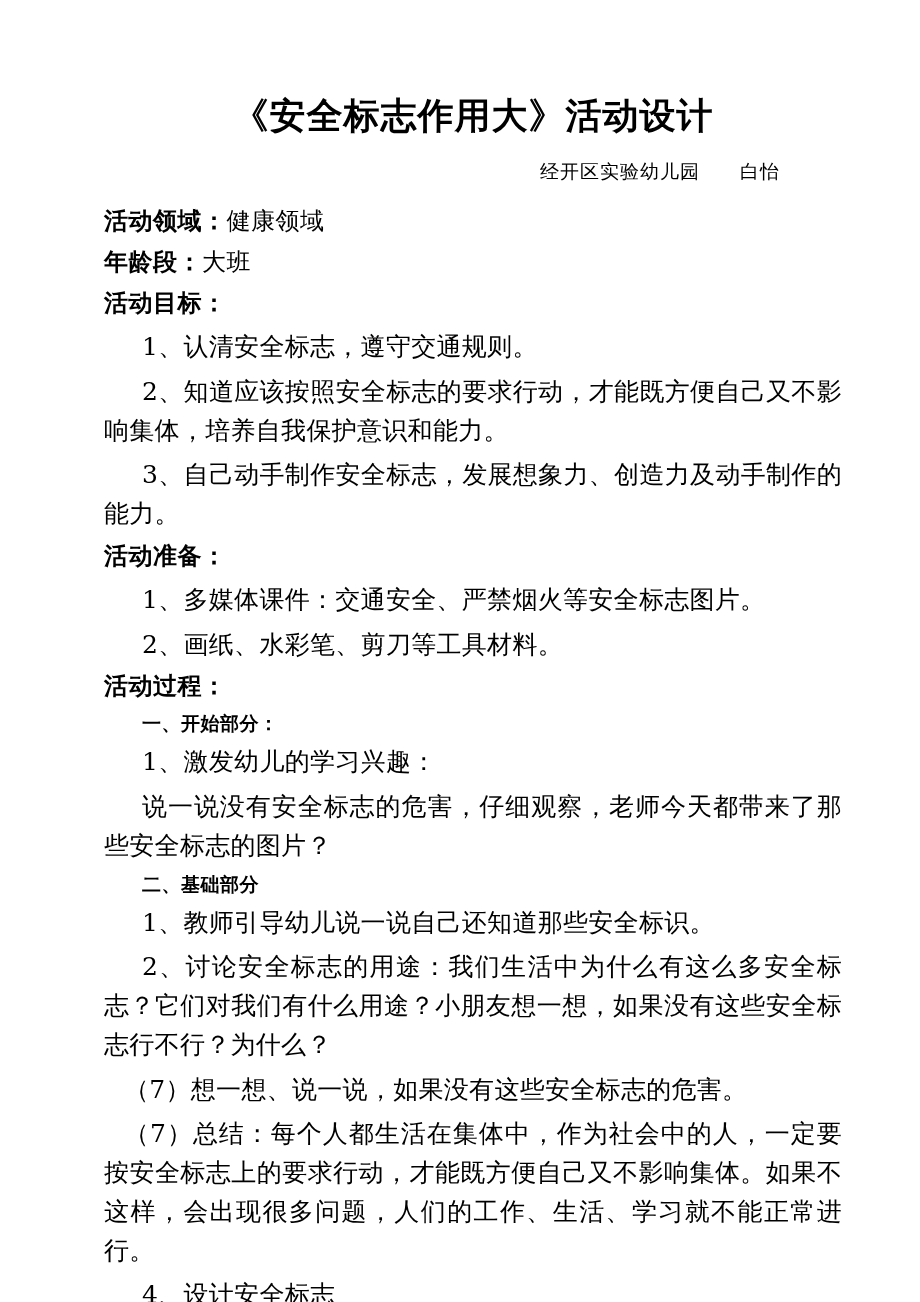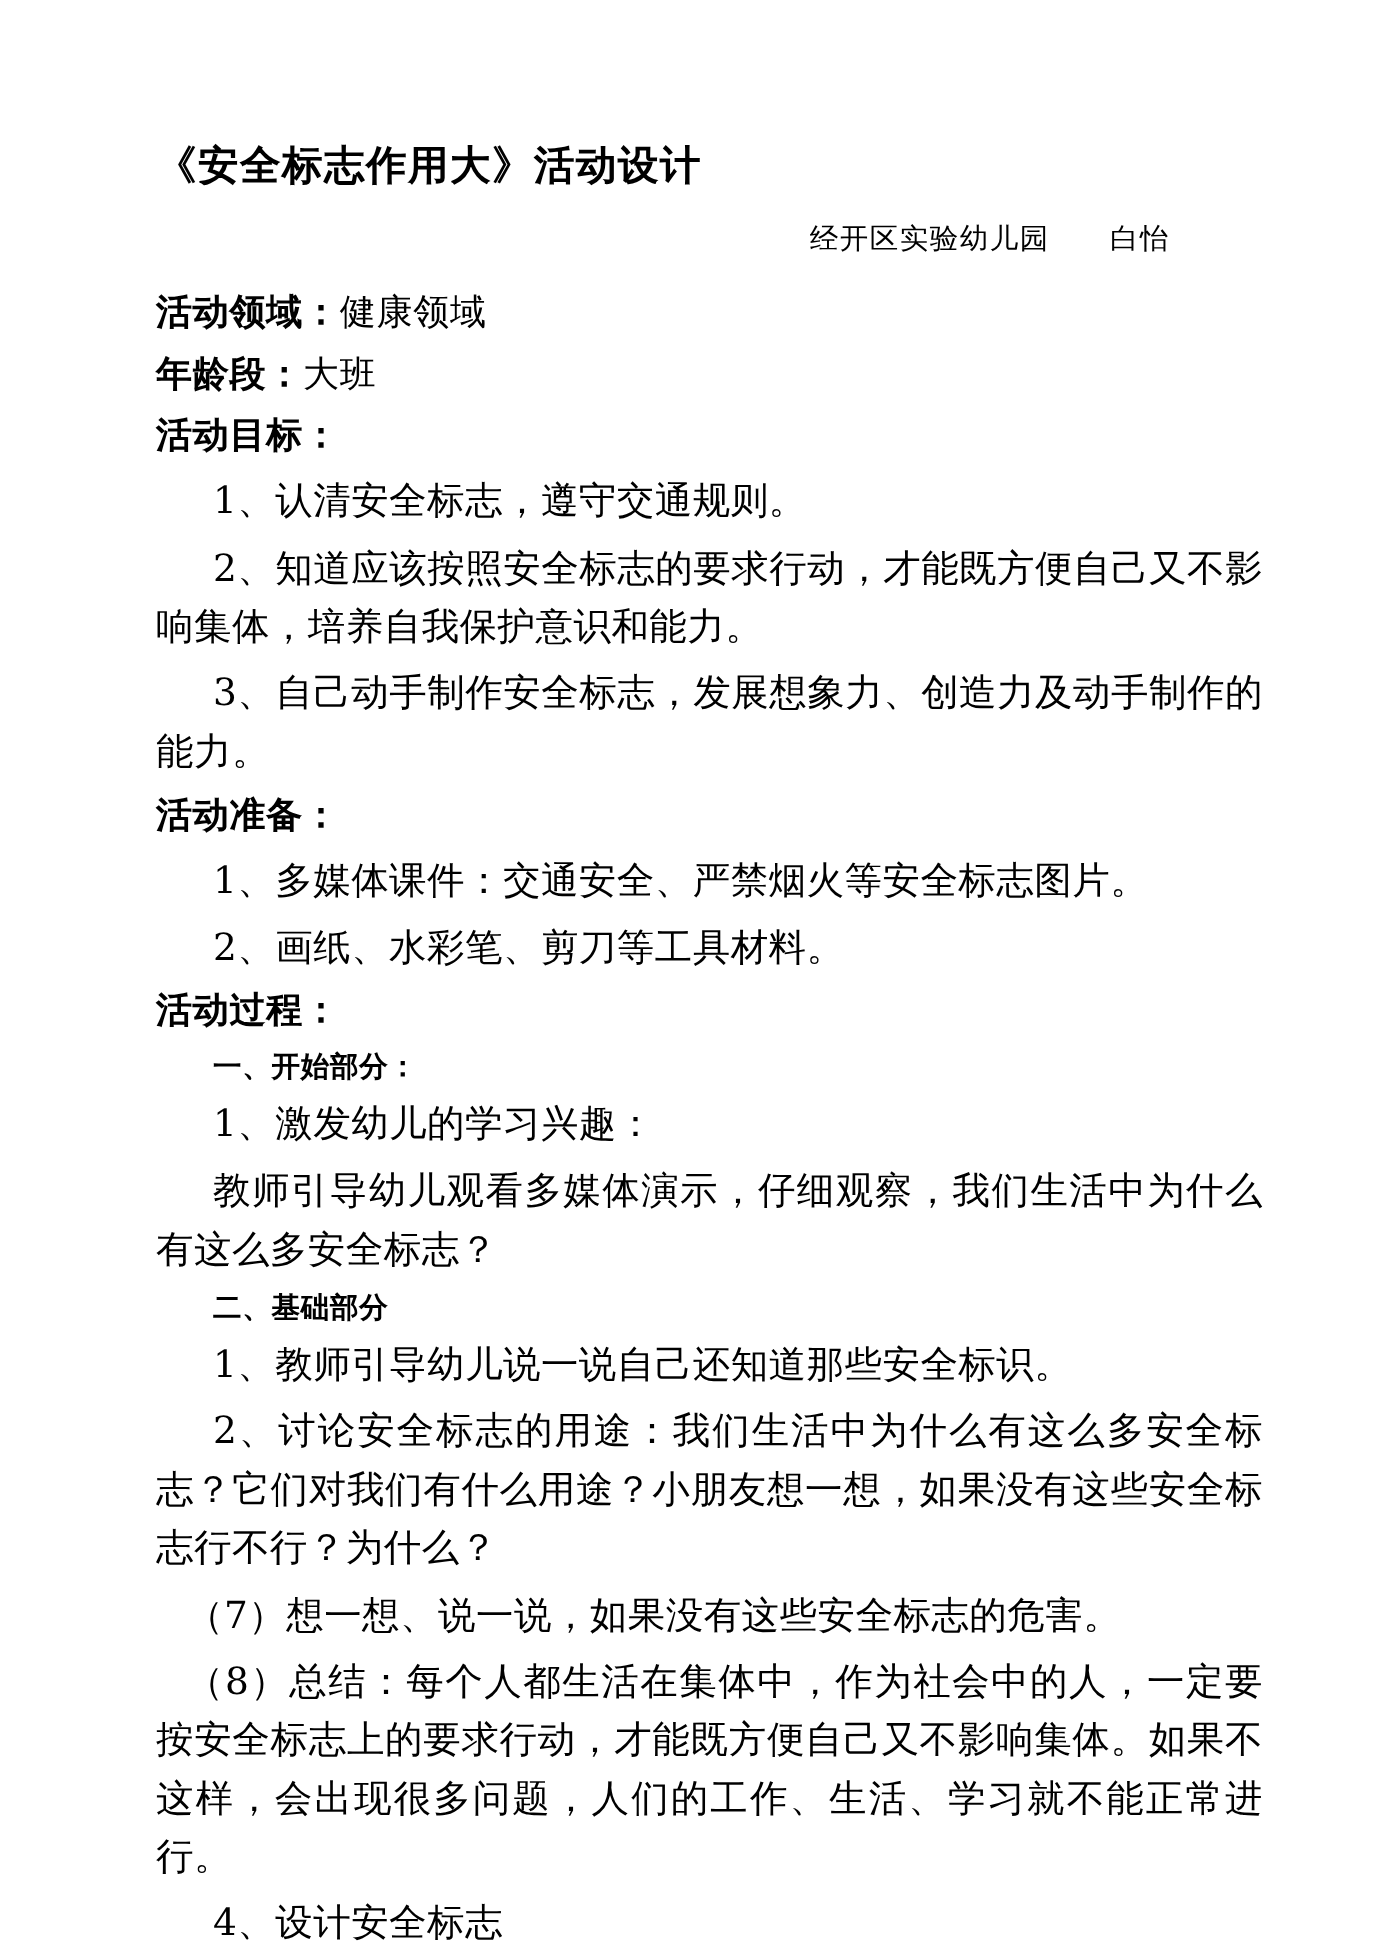--- a/index.html
+++ b/index.html
@@ -14,22 +14,22 @@
     color: #000000;
   }
   .page {
     position: relative;
     width: 920px;
     height: 1302px;
     box-sizing: border-box;
     padding: 92px 78px 0 104px;
   }
   .doc-title {
-    text-align: left;
-    font-size: 27px;
+    text-align: center;
+    font-size: 36px;
     font-weight: bold;
     letter-spacing: 1px;
     margin: 0 0 18px 0;
     font-family: "DejaVu Serif", "Liberation Serif", serif;
   }
   .byline {
     text-align: right;
     font-size: 19px;
     margin: 0 62px 20px 0;
     letter-spacing: 1px;
@@ -109,26 +109,26 @@
     <p class="para indent">1、多媒体课件：交通安全、严禁烟火等安全标志图片。</p>
     <p class="para indent">2、画纸、水彩笔、剪刀等工具材料。</p>
   </div>
 
   <p class="section-head gap-top">活动过程：</p>
 
   <p class="sub-head">一、开始部分：</p>
 
   <div class="block">
     <p class="para indent">1、激发幼儿的学习兴趣：</p>
-    <p class="para indent">教师引导幼儿观看多媒体演示，仔细观察，我们生活中为什么有这么多安全标志？</p>
+    <p class="para indent">说一说没有安全标志的危害，仔细观察，老师今天都带来了那些安全标志的图片？</p>
   </div>
 
   <p class="sub-head">二、基础部分</p>
 
   <div class="block">
     <p class="para indent">1、教师引导幼儿说一说自己还知道那些安全标识。</p>
     <p class="para indent">2、讨论安全标志的用途：我们生活中为什么有这么多安全标志？它们对我们有什么用途？小朋友想一想，如果没有这些安全标志行不行？为什么？</p>
     <p class="para indent-small">（7）想一想、说一说，如果没有这些安全标志的危害。</p>
-    <p class="para indent-small">（8）总结：每个人都生活在集体中，作为社会中的人，一定要按安全标志上的要求行动，才能既方便自己又不影响集体。如果不这样，会出现很多问题，人们的工作、生活、学习就不能正常进行。</p>
+    <p class="para indent-small">（7）总结：每个人都生活在集体中，作为社会中的人，一定要按安全标志上的要求行动，才能既方便自己又不影响集体。如果不这样，会出现很多问题，人们的工作、生活、学习就不能正常进行。</p>
     <p class="para indent">4、设计安全标志</p>
   </div>
 
 </div>
 
 </body></html>

